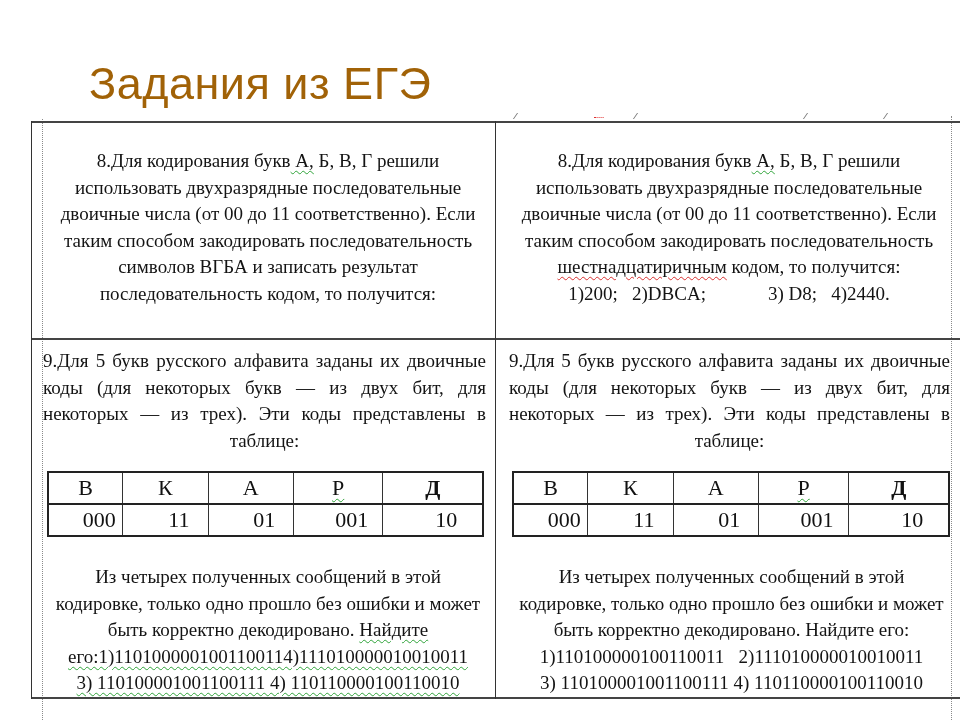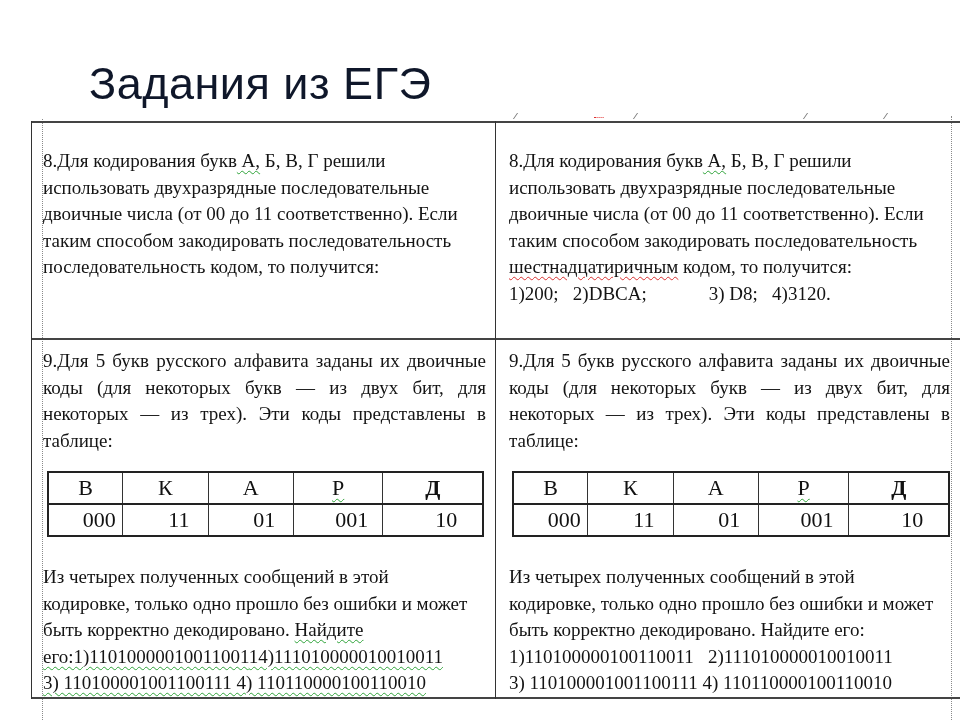--- a/index.html
+++ b/index.html
@@ -14,21 +14,21 @@
       overflow: hidden;
       font-family: "Liberation Serif", serif;
       color: #111111;
     }
     .title {
       position: absolute;
       left: 89px;
       top: 58px;
       font-family: "Liberation Sans", sans-serif;
       font-size: 45px;
-      color: #0f172a;
+      color: #a16207;
       letter-spacing: 0.5px;
       white-space: nowrap;
     }
     
     .guide {
       position: absolute;
       width: 0;
       border-left: 1px dotted #8a8a8a;
     }
     .guide.left { left: 42px; top: 119px; height: 601px; }
@@ -77,20 +77,21 @@
     }
     .cell {
       position: absolute;
       font-size: 19px;
       line-height: 26.5px;
       color: #141414;
     }
     .cell p {
       margin: 0;
       white-space: nowrap;
+      text-align: center;
     }
     .justify p.j {
       text-align: justify;
       text-align-last: justify;
       white-space: normal;
     }
     .squig-green {
       text-decoration: underline wavy #2fa33a;
       text-decoration-thickness: 1px;
       text-underline-offset: 3px;
@@ -147,31 +148,32 @@
   <div class="hline" style="left:0; top:576px; width:929px;"></div>
   <div class="vline" style="left:0; top:0; height:578px;"></div>
   <div class="vline" style="left:464px; top:0; height:578px;"></div>
 </div>
 
 <div class="cell" style="left:43px; top:148px; width:450px;">
   <p><span>8.Для кодирования букв</span><span class="squig-green"> А,</span><span> Б, В, Г решили</span></p>
   <p>использовать двухразрядные последовательные</p>
   <p>двоичные числа (от 00 до 11 соответственно). Если</p>
   <p>таким способом закодировать последовательность</p>
+  <p>символов ВГБА и записать результат</p>
   <p>последовательность кодом, то получится:</p>
 </div>
 
 <div class="cell" style="left:509px; top:148px; width:440px;">
   <p><span>8.Для кодирования букв</span><span class="squig-green"> А,</span><span> Б, В, Г решили</span></p>
   <p>использовать двухразрядные последовательные</p>
   <p>двоичные числа (от 00 до 11 соответственно). Если</p>
   <p>таким способом закодировать последовательность</p>
   <p><span class="squig-red">шестнадцатиричным</span><span> кодом, то получится:</span></p>
   <p>
-    <span>1)200;</span>&nbsp;&nbsp;&nbsp;<span>2)DBCA;</span><span style="display:inline-block;width:62px;"></span><span>3) D8;</span>&nbsp;&nbsp;&nbsp;<span>4)3120.</span>
+    <span>1)200;</span>&nbsp;&nbsp;&nbsp;<span>2)DBCA;</span><span style="display:inline-block;width:62px;"></span><span>3) D8;</span>&nbsp;&nbsp;&nbsp;<span>4)2440.</span>
   </p>
 </div>
 
 <div class="cell justify" style="left:43px; top:348px; width:443px;">
   <p class="j">9.Для 5 букв русского алфавита заданы их двоичные</p>
   <p class="j">коды (для некоторых букв — из двух бит, для</p>
   <p class="j">некоторых — из трех). Эти коды представлены в</p>
   <p>таблице:</p>
 </div>
 

